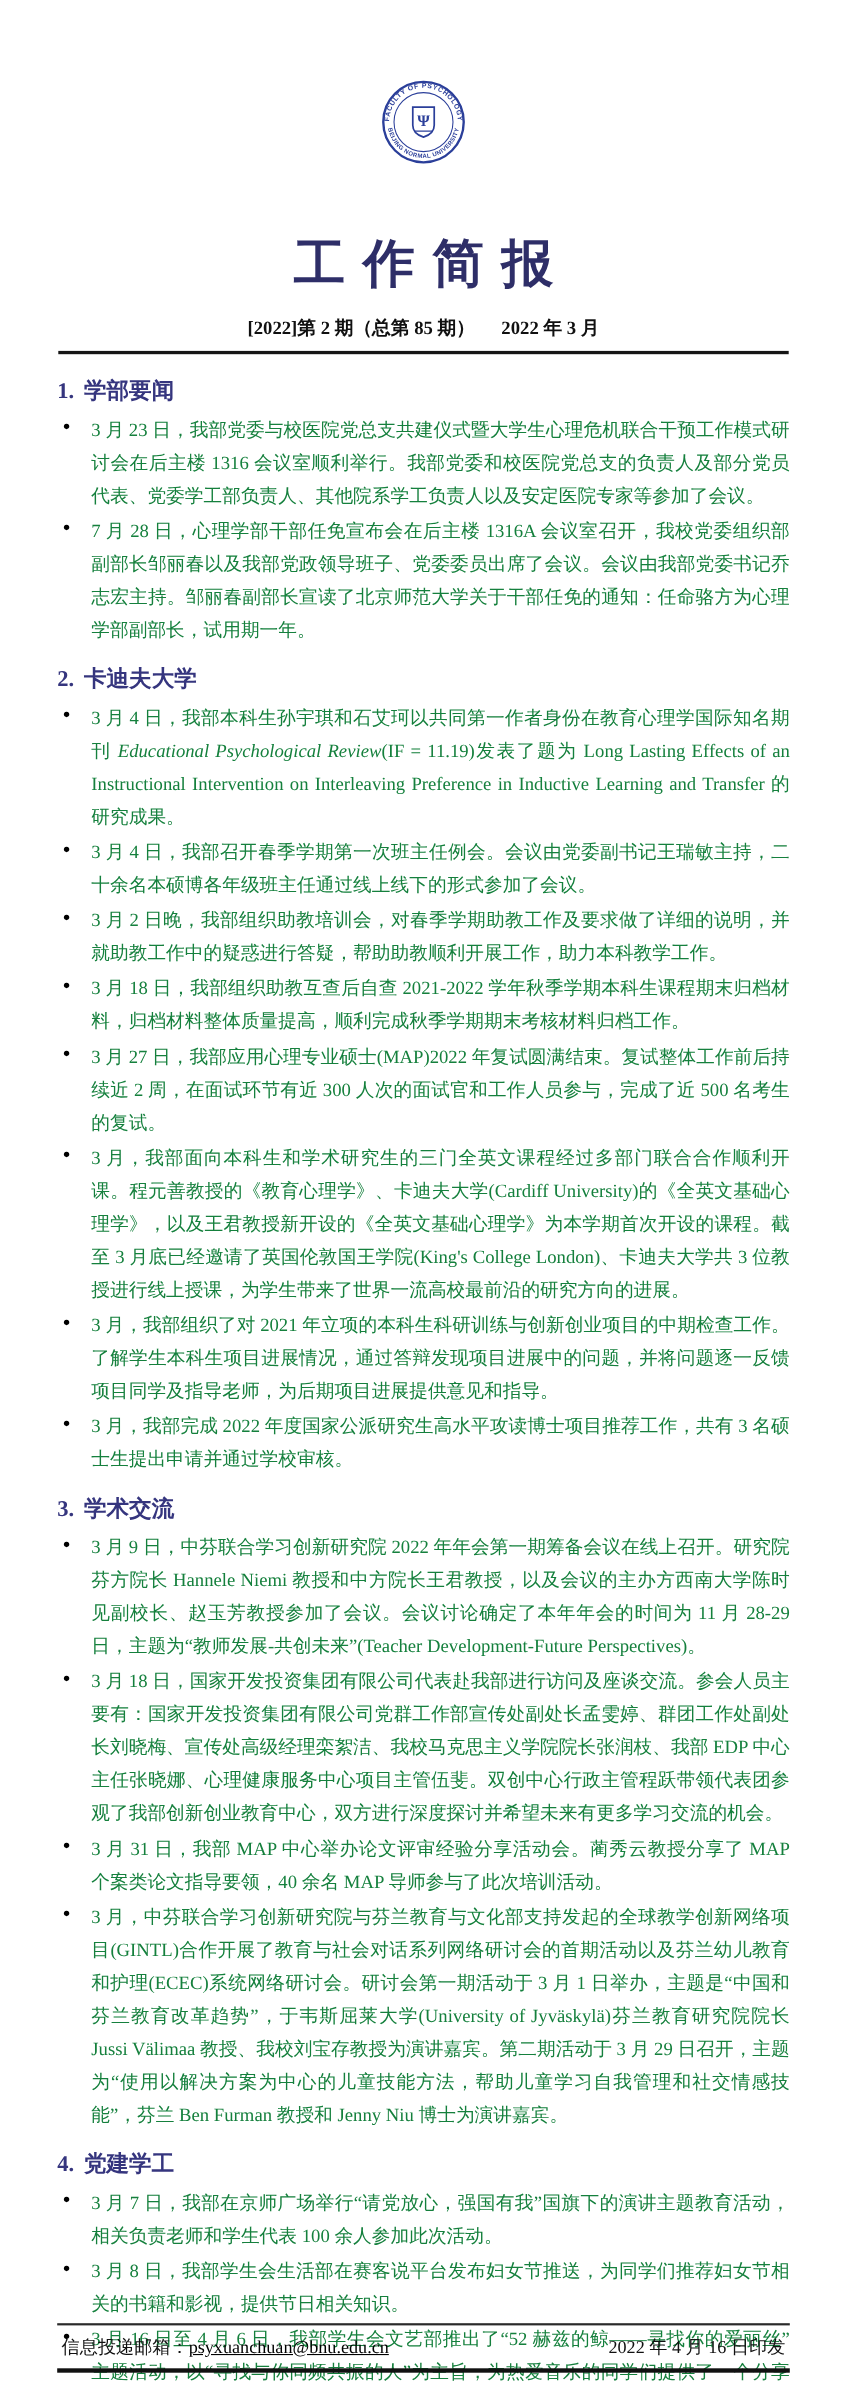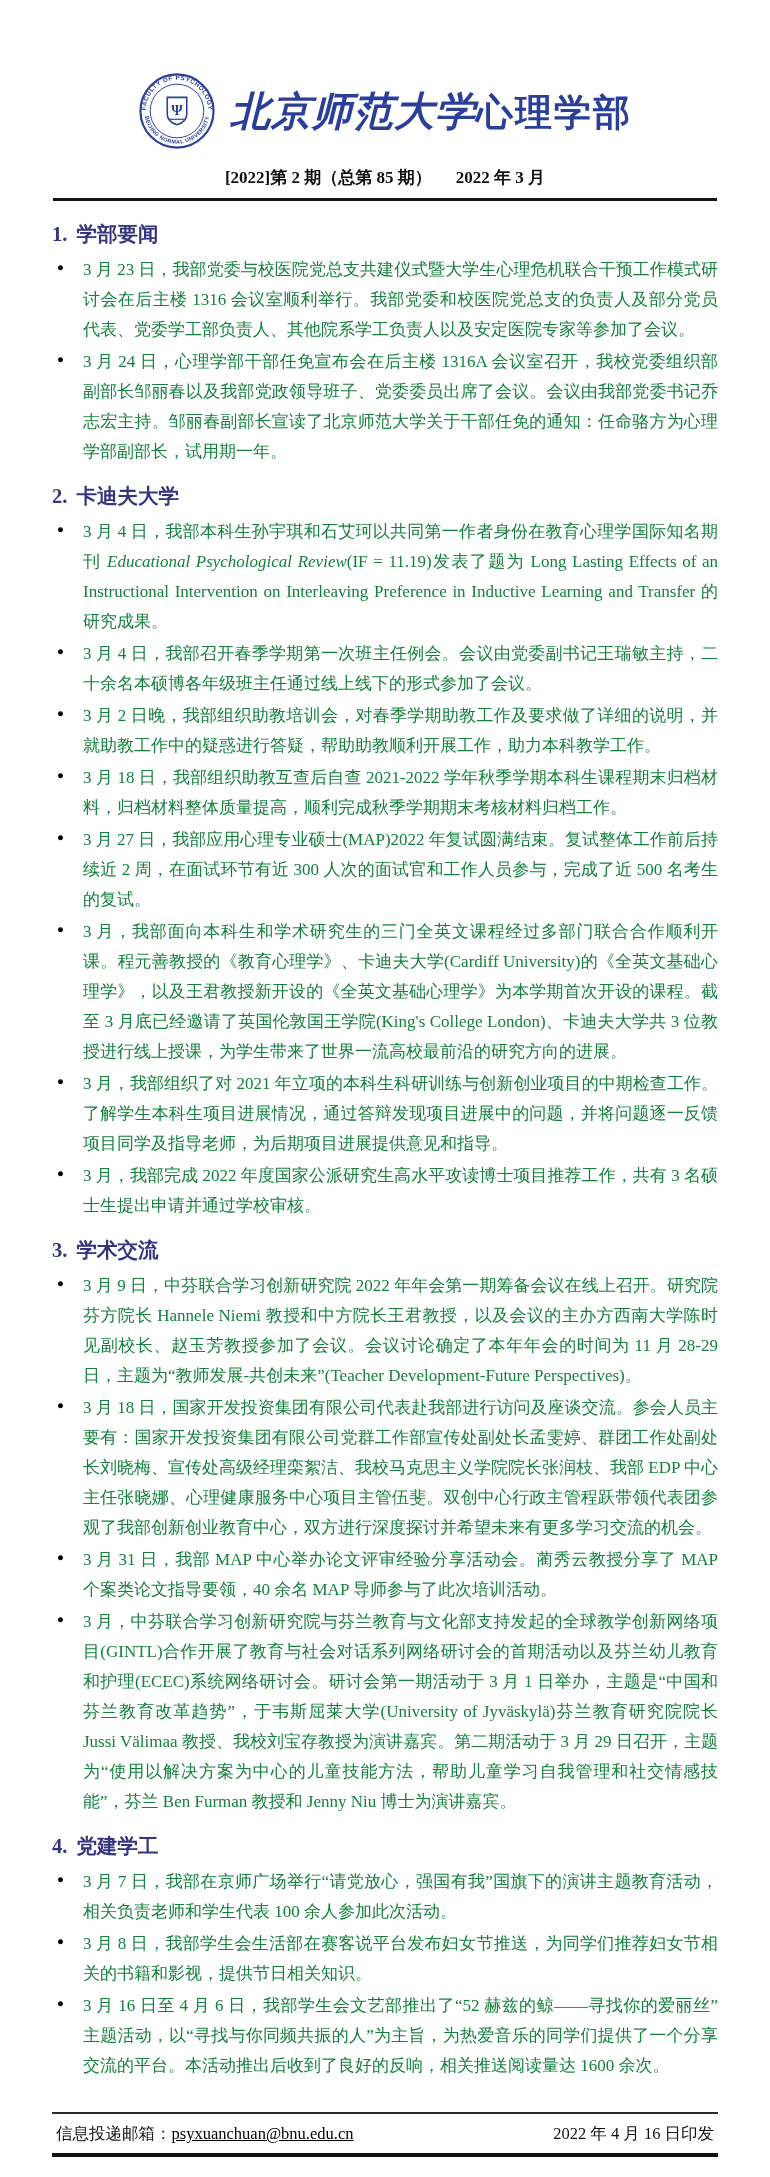--- a/index.html
+++ b/index.html
@@ -98,44 +98,42 @@
       <text font-size="6.4" fill="#2b3f9a" letter-spacing="0.6" font-family="Liberation Sans, DejaVu Sans, sans-serif" font-weight="bold">
         <textPath href="#arcTop" startOffset="50%" text-anchor="middle">FACULTY OF PSYCHOLOGY</textPath>
       </text>
       <text font-size="5.6" fill="#2b3f9a" letter-spacing="0.4" font-family="Liberation Sans, DejaVu Sans, sans-serif" font-weight="bold">
         <textPath href="#arcBot" startOffset="50%" text-anchor="middle">BEIJING NORMAL UNIVERSITY</textPath>
       </text>
       <path d="M 30,26 h20 v17 q0,8 -10,11 q-10,-3 -10,-11 z" fill="none" stroke="#2b3f9a" stroke-width="1.6"></path>
       <text x="40" y="44" text-anchor="middle" font-size="15" fill="#2b3f9a" font-family="Liberation Serif, DejaVu Serif, serif" font-weight="bold">Ψ</text>
       <line x1="32" y1="48.5" x2="48" y2="48.5" stroke="#2b3f9a" stroke-width="1.2"></line>
     </svg>
-    <div class="org-name">
-      <span class="org-calligraphy">北京师范大学</span><span class="org-dept">心理学部</span>
-    </div>
-  </div>
-
+  </div>
+
+  <div class="doc-title">工作简报</div>
   <div class="issue-line">
     <span class="issue-no">[2022]第 2 期（总第 85 期）</span><span>2022 年 3 月</span>
   </div>
   <div class="rule-thick"></div>
 
   <div class="content" id="sections">
     <section>
       <h2 class="sec-heading">
         <span class="sec-num">1.</span>
         <span>学部要闻</span>
       </h2>
       <div>
           <div class="bullet">
             <span class="bullet-marker">●</span>
             <div class="bullet-text"><span>3 月 23 日，我部党委与校医院党总支共建仪式暨大学生心理危机联合干预工作模式研讨会在后主楼 1316 会议室顺利举行。我部党委和校医院党总支的负责人及部分党员代表、党委学工部负责人、其他院系学工负责人以及安定医院专家等参加了会议。</span></div>
           </div>
           <div class="bullet">
             <span class="bullet-marker">●</span>
-            <div class="bullet-text"><span>3 月 24 日，心理学部干部任免宣布会在后主楼 1316A 会议室召开，我校党委组织部副部长邹丽春以及我部党政领导班子、党委委员出席了会议。会议由我部党委书记乔志宏主持。邹丽春副部长宣读了北京师范大学关于干部任免的通知：任命骆方为心理学部副部长，试用期一年。</span></div>
+            <div class="bullet-text"><span>7 月 28 日，心理学部干部任免宣布会在后主楼 1316A 会议室召开，我校党委组织部副部长邹丽春以及我部党政领导班子、党委委员出席了会议。会议由我部党委书记乔志宏主持。邹丽春副部长宣读了北京师范大学关于干部任免的通知：任命骆方为心理学部副部长，试用期一年。</span></div>
           </div>
         </div>
     </section>
 
     <section>
       <h2 class="sec-heading">
         <span class="sec-num">2.</span>
         <span>卡迪夫大学</span>
       </h2>
       <div>

